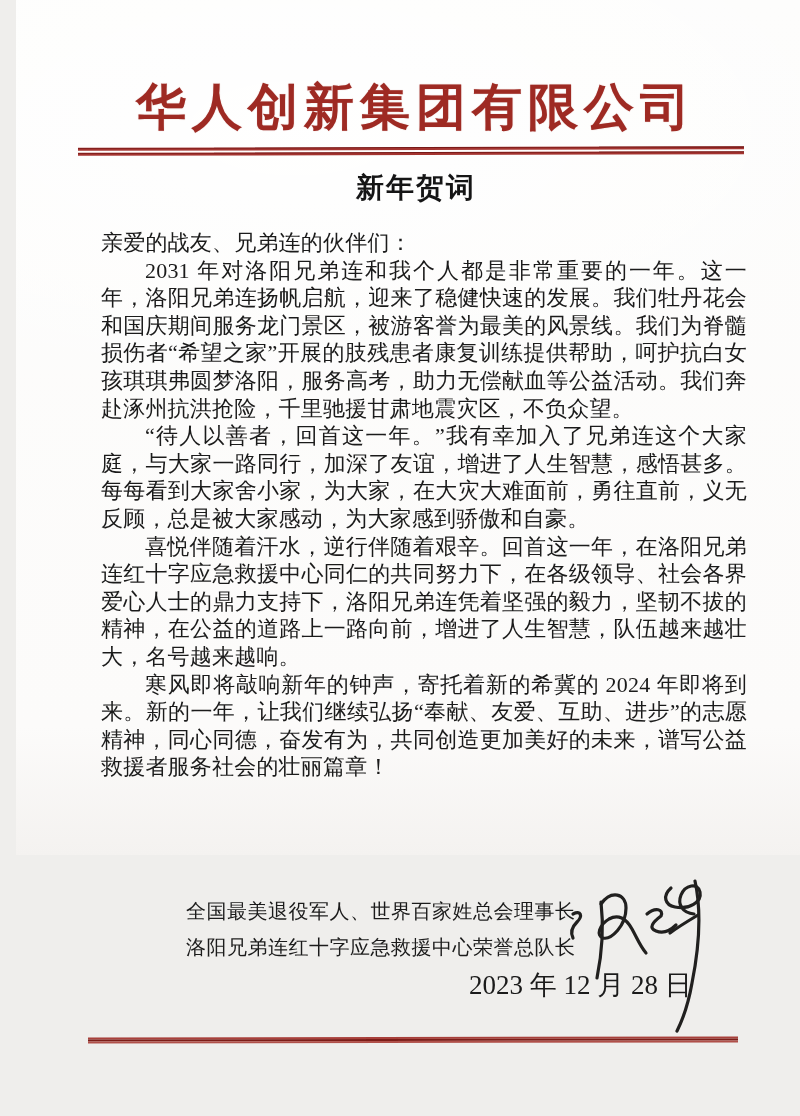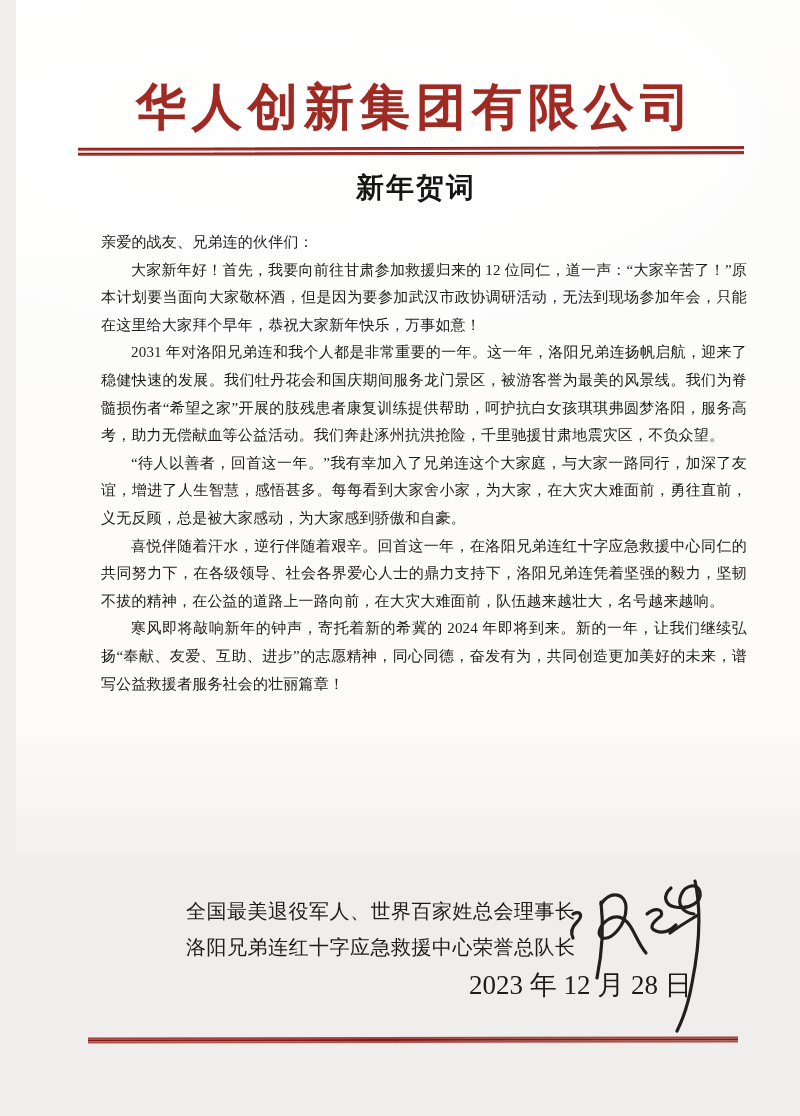--- a/index.html
+++ b/index.html
@@ -39,21 +39,21 @@
     position:absolute;top:171px;left:0;width:800px;
     text-align:center;
     font-size:28px;line-height:34px;
     font-weight:600;letter-spacing:2px;
     color:#151515;
     font-family:Liberation Serif, serif;
   }
   
   .letter-body{
     position:absolute;top:229px;left:85px;width:646px;
-    font-size:15px;line-height:27.6px;
+    font-size:22px;line-height:27.6px;
     text-align:justify;
     color:#1b1b1b;
     letter-spacing:0.2px;
   }
   .letter-body p{margin:0;padding:0;text-indent:2em;}
   .letter-body p.salutation{text-indent:0;}
   
   .sig-block{
     position:absolute;top:893px;left:170px;
     font-size:20px;line-height:36px;
@@ -85,24 +85,23 @@
   <div class="rule-top">
     <div class="r1"></div>
     <div class="gap"></div>
     <div class="r2"></div>
   </div>
 
   <div class="letter-title">新年贺词</div>
 
   <div class="letter-body">
     <p class="salutation">亲爱的战友、兄弟连的伙伴们：</p>
-    <p>大家新年好！首先，我要向前往甘肃参加救援归来的 12 位同仁，道一声：“大家辛苦了！”原本计划要当面向大家敬杯酒，但是因为要参加武汉市政协调研活动，无法到现场参加年会，只能在这里给大家拜个早年，恭祝大家新年快乐，万事如意！</p>
     <p>2031 年对洛阳兄弟连和我个人都是非常重要的一年。这一年，洛阳兄弟连扬帆启航，迎来了稳健快速的发展。我们牡丹花会和国庆期间服务龙门景区，被游客誉为最美的风景线。我们为脊髓损伤者“希望之家”开展的肢残患者康复训练提供帮助，呵护抗白女孩琪琪弗圆梦洛阳，服务高考，助力无偿献血等公益活动。我们奔赴涿州抗洪抢险，千里驰援甘肃地震灾区，不负众望。</p>
     <p>“待人以善者，回首这一年。”我有幸加入了兄弟连这个大家庭，与大家一路同行，加深了友谊，增进了人生智慧，感悟甚多。每每看到大家舍小家，为大家，在大灾大难面前，勇往直前，义无反顾，总是被大家感动，为大家感到骄傲和自豪。</p>
-    <p>喜悦伴随着汗水，逆行伴随着艰辛。回首这一年，在洛阳兄弟连红十字应急救援中心同仁的共同努力下，在各级领导、社会各界爱心人士的鼎力支持下，洛阳兄弟连凭着坚强的毅力，坚韧不拔的精神，在公益的道路上一路向前，在大灾大难面前，队伍越来越壮大，名号越来越响。</p>
+    <p>喜悦伴随着汗水，逆行伴随着艰辛。回首这一年，在洛阳兄弟连红十字应急救援中心同仁的共同努力下，在各级领导、社会各界爱心人士的鼎力支持下，洛阳兄弟连凭着坚强的毅力，坚韧不拔的精神，在公益的道路上一路向前，增进了人生智慧，队伍越来越壮大，名号越来越响。</p>
     <p>寒风即将敲响新年的钟声，寄托着新的希冀的 2024 年即将到来。新的一年，让我们继续弘扬“奉献、友爱、互助、进步”的志愿精神，同心同德，奋发有为，共同创造更加美好的未来，谱写公益救援者服务社会的壮丽篇章！</p>
   </div>
 
   <div class="sig-block">
     <p>全国最美退役军人、世界百家姓总会理事长</p>
     <p>洛阳兄弟连红十字应急救援中心荣誉总队长</p>
   </div>
 
   <svg class="signature-svg" viewBox="0 0 160 175" aria-hidden="true">
 

